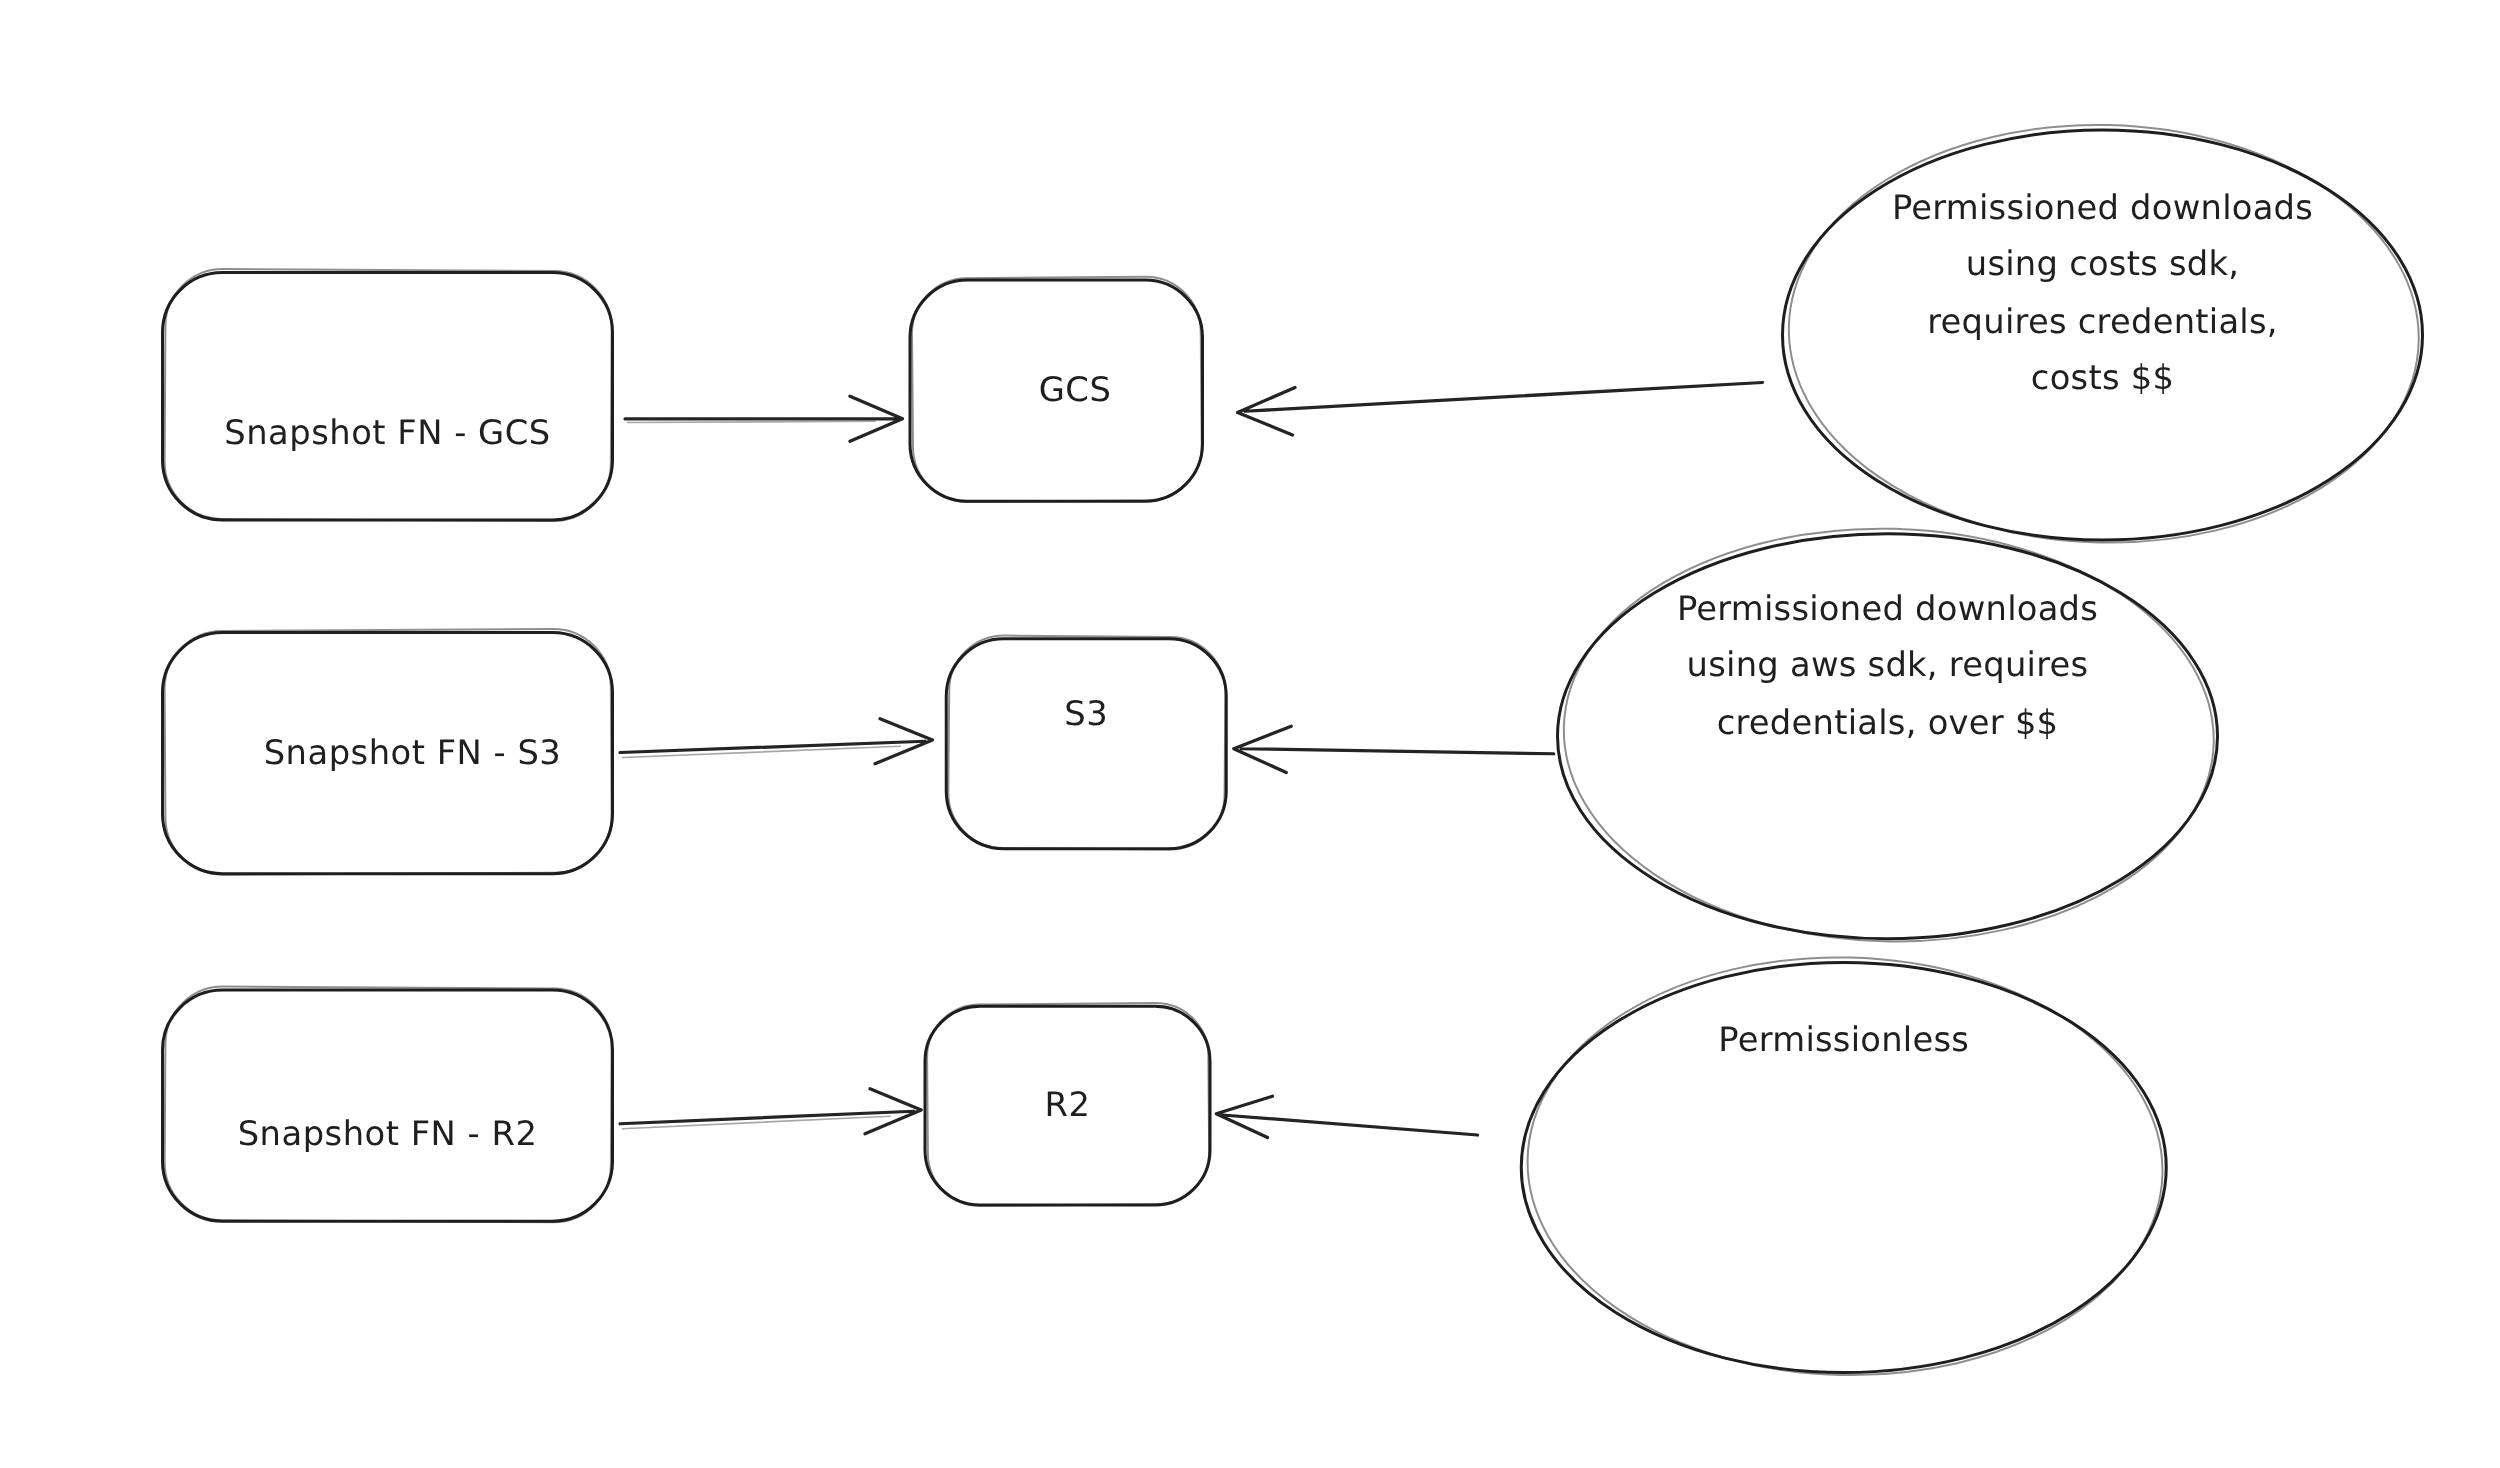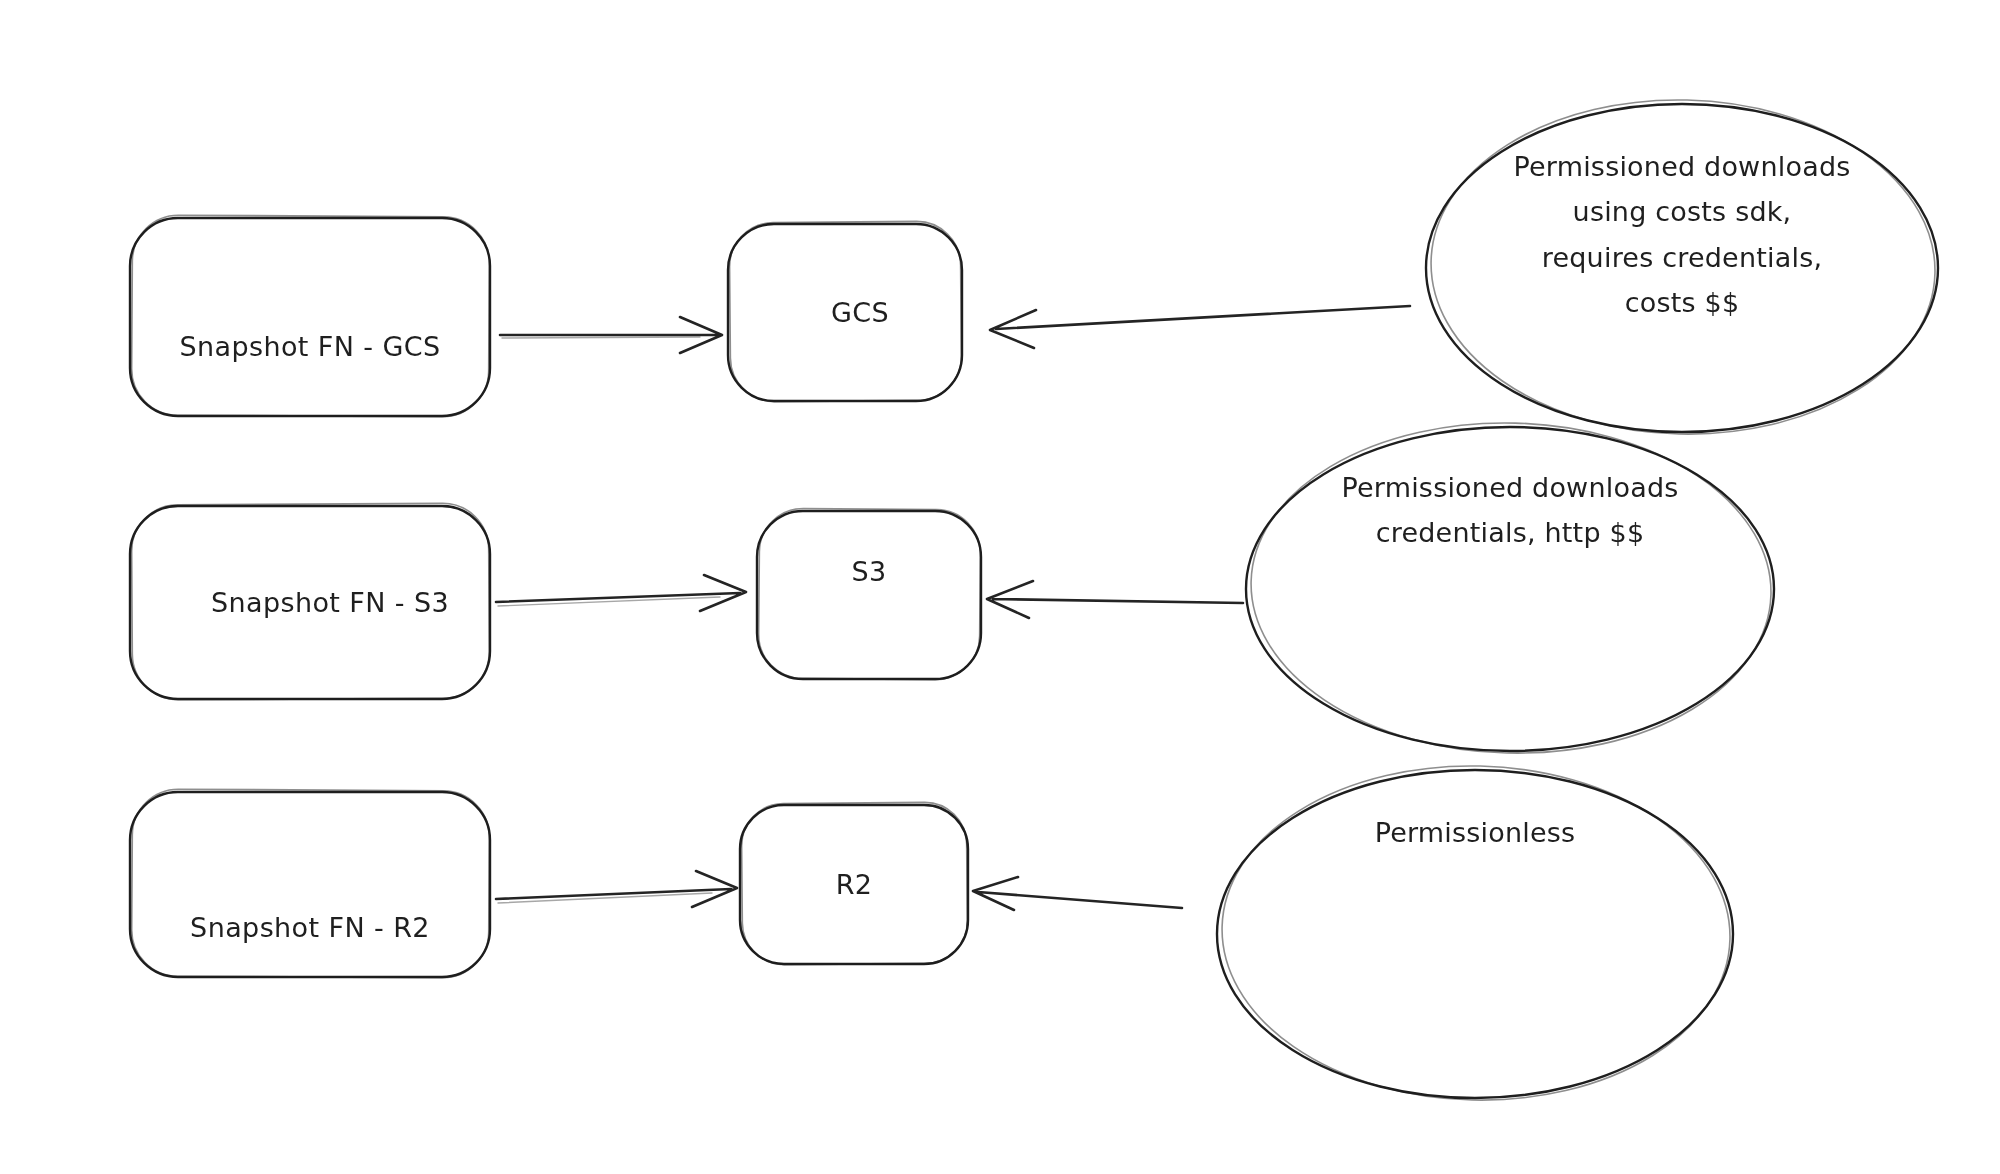--- a/index.html
+++ b/index.html
@@ -136,22 +136,23 @@
     <span>Permissioned downloads</span>
     <span>using costs sdk,</span>
     <span>requires credentials,</span>
     <span>costs $$</span>
   </div>
 
   <div class="lbl" style="left:130px; top:506px; width:400px; height:193px;">Snapshot FN - S3</div>
   <div class="lbl" style="left:757px; top:511px; width:224px; height:120px;">S3</div>
   <div class="note" style="left:1270px; top:465px; width:480px; height:248px;">
     <span>Permissioned downloads</span>
-    <span>credentials, http $$</span>
+    <span>using aws sdk, requires</span>
+    <span>credentials, over $$</span>
   </div>
 
-  <div class="lbl" style="left:130px; top:792px; width:360px; height:230px;margin-top:20px;">Snapshot FN - R2</div>
+  <div class="lbl" style="left:130px; top:792px; width:360px; height:230px;">Snapshot FN - R2</div>
   <div class="lbl" style="left:740px; top:805px; width:228px; height:159px;">R2</div>
   <div class="note" style="left:1235px; top:810px; width:480px; height:248px;">
     <span>Permissionless</span>
   </div>
 
 </div>
 
 </body></html>

